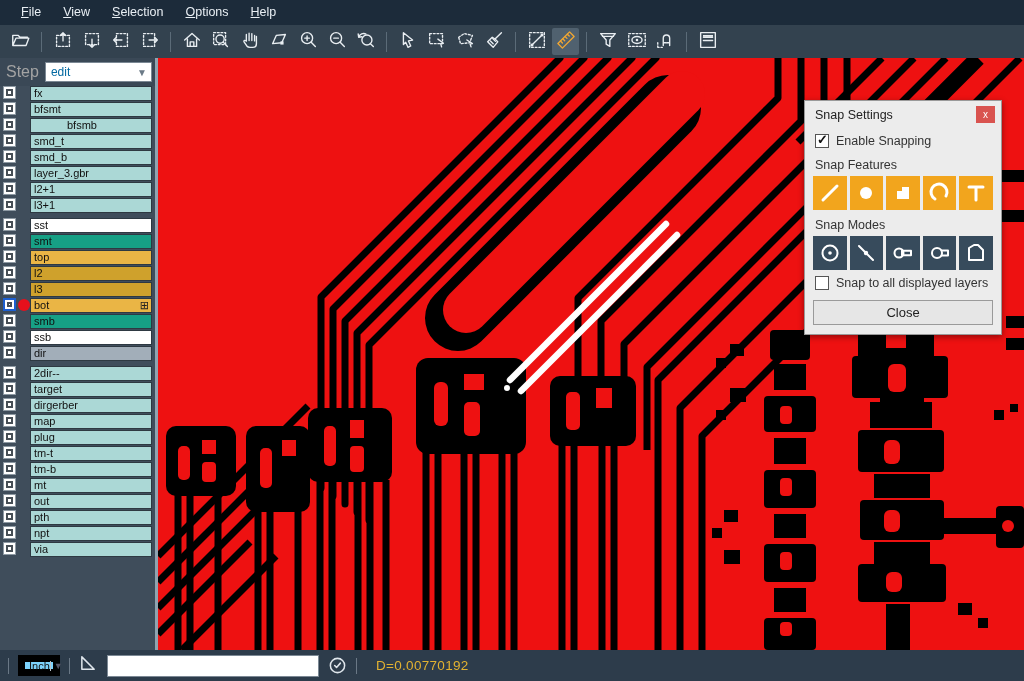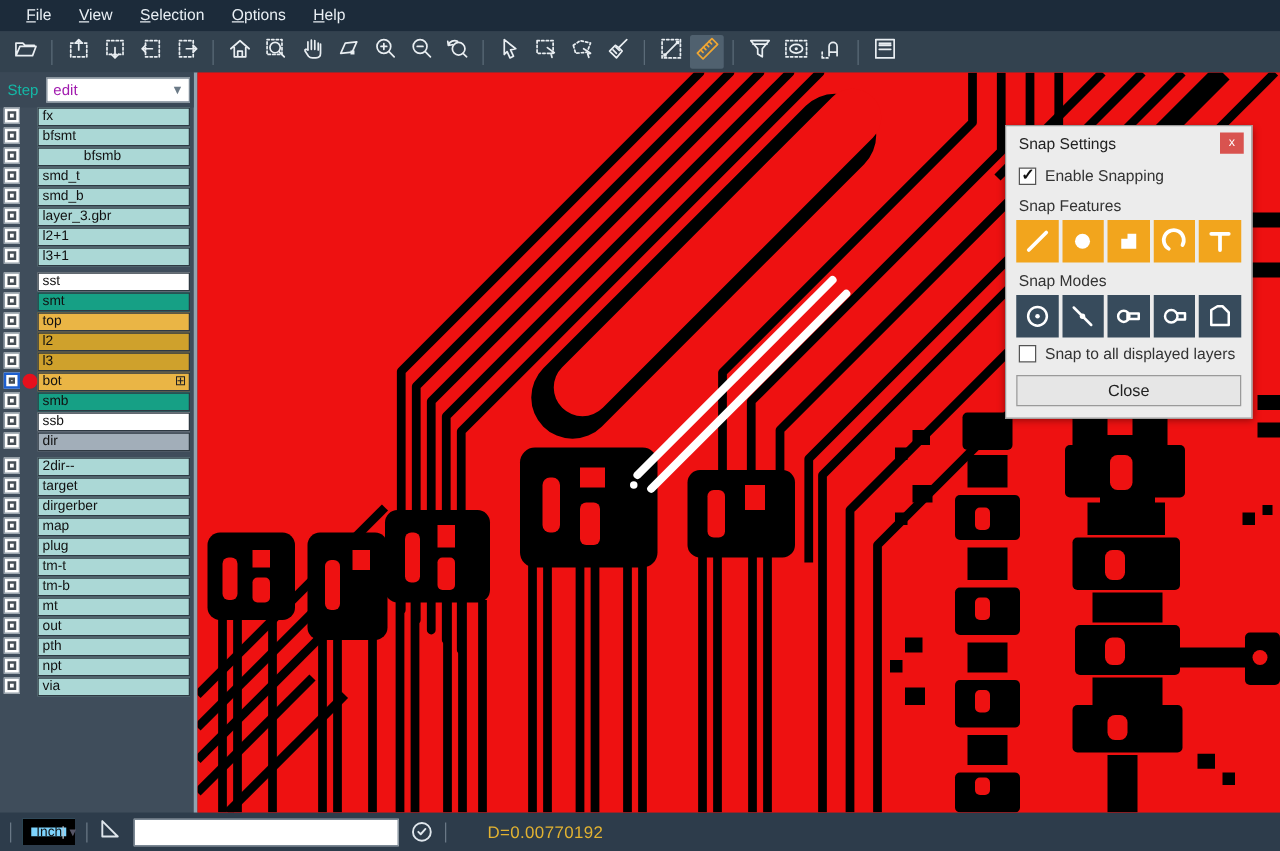--- a/index.html
+++ b/index.html
@@ -13,23 +13,23 @@
   .toolbar{height:33px;background:#33424f;display:flex;align-items:center;padding-left:6px;flex:0 0 auto;}
   .tbtn{width:27px;height:27px;display:flex;align-items:center;justify-content:center;margin:0 1px;border-radius:2px;}
   .tbtn svg{stroke:#e9eef2;fill:none;stroke-width:1.5;stroke-linecap:round;stroke-linejoin:round;}
   .tbtn.active{background:#50616f;}
   .tsep{width:1px;height:20px;background:#5b6b78;margin:0 6px;}
   
   .body{flex:1 1 auto;display:flex;min-height:0;position:relative;}
   
   .sidebar{width:158px;background:#3f4d5b;border-right:3px solid #8fa3b0;display:flex;flex-direction:column;flex:0 0 auto;}
   .steprow{height:28px;display:flex;align-items:center;padding:0 3px;background:#3a4856;}
-  .steplabel{color:#14b8a6;font-size:12px;margin:0 6px 0 3px;text-align:center;}
+  .steplabel{color:#a3a3a3;font-size:16px;margin:0 6px 0 3px;text-align:center;}
   .stepselect{flex:1;height:20px;background:#fff;border:1px solid #7b8894;display:flex;align-items:center;position:relative;}
-  .stepselect .val{font-size:12px;color:#a21caf;padding-left:5px;flex:1;}
+  .stepselect .val{font-size:12px;color:#0369a1;padding-left:5px;flex:1;}
   .stepselect .chev{color:#6b7a87;font-size:10px;padding-right:4px;}
   .lgroup{margin-bottom:4px;}
   .lrow{height:16px;display:flex;align-items:flex-start;padding-left:3px;}
   .chk{width:13px;height:13px;background:#fff;border:1px solid #8d99a3;position:relative;flex:0 0 auto;}
   .chk::after{content:"";position:absolute;inset:2px;border:2px solid #474f56;}
   .chk.sel{border:2px solid #1d5fd0;}
   .dotslot{width:13px;height:13px;margin-left:1px;flex:0 0 auto;display:flex;align-items:center;justify-content:center;}
   .reddot{width:12px;height:12px;border-radius:50%;background:#e6101c;}
   .lbar{flex:1;height:15px;line-height:15px;font-size:11px;color:#111;padding-left:3px;margin-right:3px;border:1px solid #2e3942;display:flex;align-items:center;}
   .lbar .nm{flex:1;}
@@ -57,21 +57,21 @@
   
   .statusbar{height:31px;background:#2d3c4b;display:flex;align-items:center;padding-left:8px;flex:0 0 auto;}
   .stick{width:1px;height:16px;background:#6a7886;margin-right:9px;}
   .unitbox{width:42px;height:21px;background:#7dd3fc;border:7px solid #000000;display:flex;align-items:center;}
   .unitbox .uval{flex:1;font-size:11px;color:#111;padding-left:4px;}
   .unitbox .uchev{font-size:9px;color:#556;padding:0 3px;border-left:1px solid #b9c2c9;}
   .ssep{width:1px;height:16px;background:#6a7886;margin:0 9px;}
   .sicon svg{stroke:#dfe6ec;fill:none;stroke-width:1.6;stroke-linecap:round;stroke-linejoin:round;}
   .measureinput{width:212px;height:22px;background:#fff;border:1px solid #7b8894;margin-left:9px;font-size:12px;padding:0 4px;color:#111;}
   .synci{margin-left:9px;display:flex;align-items:center;}
-  .dtext{color:#e2b231;font-size:13.5px;margin-left:24px;letter-spacing:.3px;}
+  .dtext{color:#e2b231;font-size:13.5px;margin-left:10px;letter-spacing:.3px;}
 </style>
 </head>
 <body>
 
 <div class="app">
 
   <div class="menubar">
     <div class="item">File</div>
     <div class="item">View</div>
     <div class="item">Selection</div>

